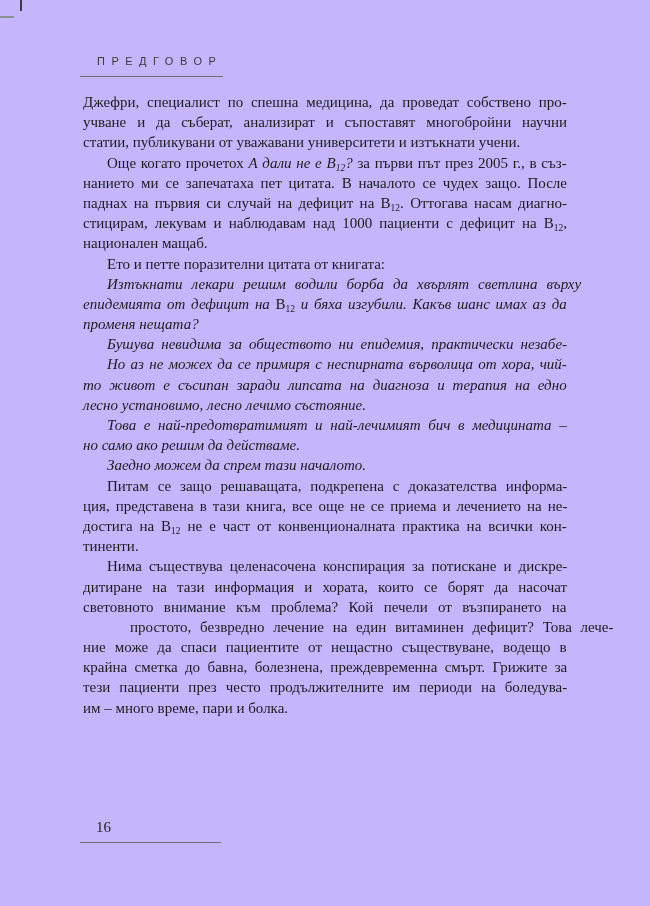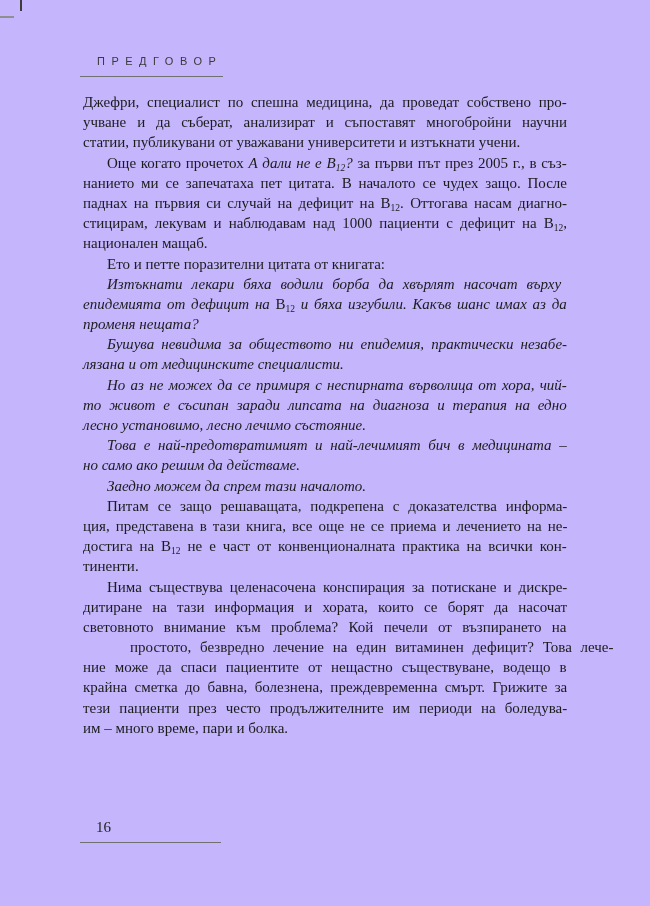--- a/index.html
+++ b/index.html
@@ -76,25 +76,24 @@
   <div class="page-body">
       <div class="line"><span style="word-spacing: 4px; margin-top: 21px;"><span>Джефри, специалист по спешна медицина, да проведат собствено про-</span></span></div>
       <div class="line"><span style="word-spacing: 7.125px;"><span>учване и да съберат, анализират и съпоставят многобройни научни</span></span></div>
       <div class="line"><span><span>статии, публикувани от уважавани университети и изтъкнати учени.</span></span></div>
       <div class="line indent"><span style="word-spacing: 1px;"><span>Още когато прочетох </span><span class="it">А дали не е В</span><sub class="it">12</sub><span class="it">?</span><span> за първи път през 2005 г., в съз-</span></span></div>
       <div class="line"><span style="word-spacing: 3.09091px;"><span>нанието ми се запечатаха пет цитата. В началото се чудех защо. После</span></span></div>
       <div class="line"><span style="word-spacing: 2.54545px;"><span>паднах на първия си случай на дефицит на В</span><sub>12</sub><span>. Оттогава насам диагно-</span></span></div>
       <div class="line"><span style="word-spacing: 3.3px;"><span>стицирам, лекувам и наблюдавам над 1000 пациенти с дефицит на В</span><sub>12</sub><span>,</span></span></div>
       <div class="line"><span><span>национален мащаб.</span></span></div>
       <div class="line indent"><span><span>Ето и петте поразителни цитата от книгата:</span></span></div>
-      <div class="line indent"><span style="word-spacing: 5.25px;"><span class="it">Изтъкнати лекари бяха водили борба да хвърлят насочат върху</span></span></div>
+      <div class="line indent"><span style="word-spacing: 5.25px;"><span class="it">Изтъкнати лекари решим водили борба да хвърлят светлина върху</span></span></div>
       <div class="line"><span style="word-spacing: 2px;"><span class="it">епидемията от дефицит на </span><span>В</span><sub>12</sub><span class="it"> и бяха изгубили. Какъв шанс имах аз да</span></span></div>
       <div class="line"><span><span class="it">променя нещата?</span></span></div>
       <div class="line indent"><span style="word-spacing: 3.28571px;"><span class="it">Бушува невидима за обществото ни епидемия, практически незабе-</span></span></div>
-      <div class="line"><span><span class="it">лязана и от медицинските специалисти.</span></span></div>
       <div class="line indent"><span style="word-spacing: 1.5px;"><span class="it">Но аз не можех да се примиря с неспирната върволица от хора, чий-</span></span></div>
       <div class="line"><span style="word-spacing: 4.18182px;"><span class="it">то живот е съсипан заради липсата на диагноза и терапия на едно</span></span></div>
       <div class="line"><span><span class="it">лесно установимо, лесно лечимо състояние.</span></span></div>
       <div class="line indent"><span style="word-spacing: 3.875px;"><span class="it">Това е най-предотвратимият и най-лечимият бич в медицината –</span></span></div>
       <div class="line"><span><span class="it">но само ако решим да действаме.</span></span></div>
       <div class="line indent"><span><span class="it">Заедно можем да спрем тази началото.</span></span></div>
       <div class="line indent"><span style="word-spacing: 5.14286px;"><span>Питам се защо решаващата, подкрепена с доказателства информа-</span></span></div>
       <div class="line"><span style="word-spacing: 2.23077px;"><span>ция, представена в тази книга, все още не се приема и лечението на не-</span></span></div>
       <div class="line"><span style="word-spacing: 3.18182px;"><span>достига на В</span><sub>12</sub><span> не е част от конвенционалната практика на всички кон-</span></span></div>
       <div class="line"><span><span>тиненти.</span></span></div>

